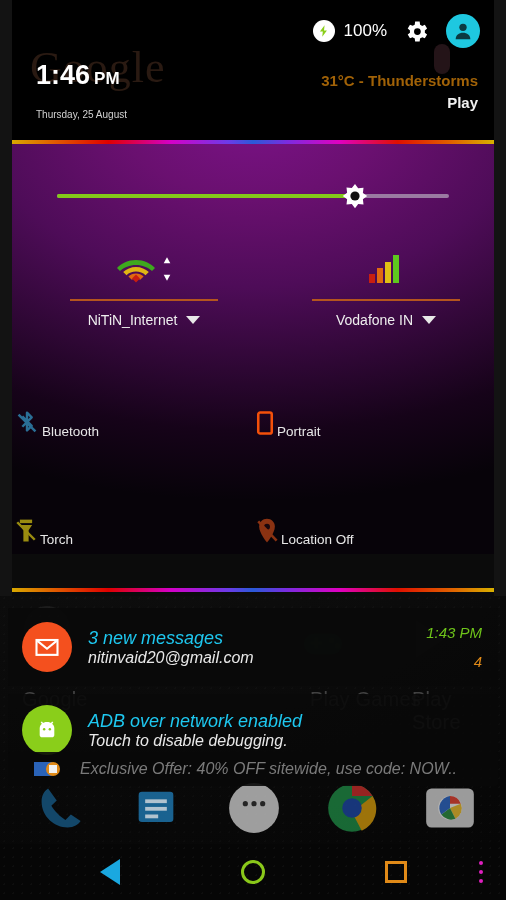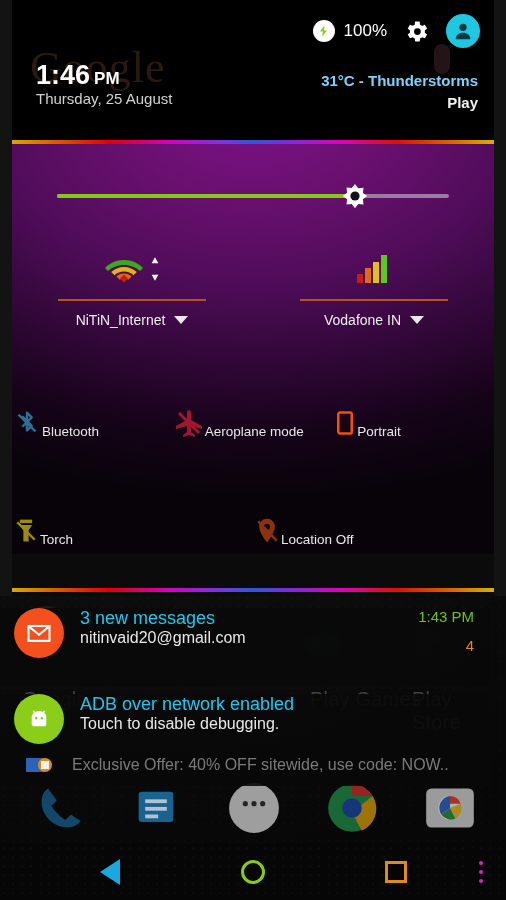--- a/index.html
+++ b/index.html
@@ -56,39 +56,40 @@
   .batt-icon{ width:22px; height:22px; border-radius:50%; background:#fff;
               display:flex; align-items:center; justify-content:center; }
   .batt-pct{ color:#fff; font-size:17px; }
   .gear{ width:27px; height:27px; }
   .avatar{ width:34px; height:34px; border-radius:50%; background:#1ec8e0;
            display:flex; align-items:center; justify-content:center; }
 
   .clock-block{ position:absolute; left:24px; top:62px; }
   .clock-time{ color:#fff; font-size:27px; font-weight:bold; line-height:1; }
   .clock-time .ampm{ font-size:17px; margin-left:4px;text-align:right; }
-  .clock-date{ color:#d2d2d2; font-size:15px; margin-top:1px; }
+  .clock-date{ color:#d2d2d2; font-size:10px; margin-top:20px; }
 
   .weather-block{ position:absolute; right:16px; top:72px; text-align:right; }
-  .weather-line{ color:#7dd3fc; font-size:15px; font-weight:bold; }
+  .weather-line{ color:#a16207; font-size:15px; font-weight:bold; }
   .weather-city{ color:#f1f1f1; font-size:15px; font-weight:bold; margin-top:5px; }
 
   .rainbow{
     position:absolute; left:0; width:482px; height:4px;
     background:linear-gradient(90deg,#d8a800 0%,#e05a00 9%,#e00000 20%,#d400c8 33%,
       #6a3ce8 45%,#2a5ad8 50%,#7a2ce0 57%,#e000c0 68%,#e01000 80%,#e06000 91%,#d8b000 100%);
   }
   #rb-top{ top:140px; }
   #rb-bot{ top:588px; }
 
   .qs-body{
     position:absolute; left:0; top:144px; width:482px; height:410px;
     background:
       radial-gradient(125% 95% at 50% -8%, #7c1288 0%, #6a1070 22%, #4e0c58 45%,
         #2e0734 66%, #160319 82%, #070309 100%);
+    padding-left: 12px;
   }
 
   
   .slider{ position:absolute; left:45px; top:50px; width:392px; height:4px; }
   .slider-bg{ position:absolute; inset:0; background:#9a7ba2; border-radius:2px; }
   .slider-fill{ position:absolute; left:0; top:0; height:4px; background:#84c91a; border-radius:2px; }
   .slider-thumb{ position:absolute; top:-16px; width:36px; height:36px; }
 
   
   .conn{ position:absolute; top:105px; width:100%; height:85px; }
@@ -102,24 +103,24 @@
 
   
   .tiles{ position:absolute; top:218px; left:0; width:482px; }
   .trow{ display:flex; height:108px; }
   .tile{ flex:1; display:flex; align-items:center; justify-content:flex-start; padding-top:14px; }
   .tile-ico{ height:40px; display:flex; align-items:center; justify-content:center; }
   .tile-lbl{ color:#e7e7e7; font-size:13.5px; margin-top:16px; }
 
   
   .notif{
-    position:absolute; left:0; width:490px;
+    position:absolute; left:8px; width:490px;
     background:rgba(9,9,9,.90);
     border-radius:2px;
-    display:flex; align-items:flex-start;
+    display:flex; align-items:center;font-style:italic;
   }
   #notif1{ top:608px; height:78px; }
   #notif2{ top:694px; height:72px; }
   #notif3{ top:752px; height:34px; overflow:hidden; }
   .n-icon{ width:50px; height:50px; border-radius:50%; margin-left:14px; flex:0 0 auto;
            display:flex; align-items:center; justify-content:center; }
   .n-text{ margin-left:16px; flex:1 1 auto; min-width:0; }
   .n-title{ color:#1ec8f0; font-size:18px; }
   .n-sub{ color:#e8e8e8; font-size:16px; }
   .n-right{ text-align:right; margin-right:16px; flex:0 0 auto; }
@@ -314,29 +315,20 @@
             <div class="tile-ico">
               <svg viewBox="0 0 32 32" width="30" height="34">
                 <path d="M11 9l10 10-5 5V5l5 5-10 10" fill="none" stroke="#2a6f96" stroke-width="2.6" stroke-linejoin="round"></path>
                 <line x1="7" y1="7" x2="25" y2="25" stroke="#2a6f96" stroke-width="2.6"></line>
               </svg>
             </div>
             <div class="tile-lbl">Bluetooth</div>
           </div>
           <div class="tile">
             <div class="tile-ico">
-              <svg viewBox="0 0 32 32" width="32" height="34">
-                <path d="M16 3c1.1 0 2 1.3 2 3v7l11 6v3l-11-3v6l4 3v2l-6-2-6 2v-2l4-3v-6L3 22v-3l11-6V6c0-1.7.9-3 2-3z" fill="#a01830"></path>
-                <line x1="6" y1="6" x2="26" y2="26" stroke="#a01830" stroke-width="3"></line>
-              </svg>
-            </div>
-            <div class="tile-lbl">Aeroplane mode</div>
-          </div>
-          <div class="tile">
-            <div class="tile-ico">
               <svg viewBox="0 0 32 32" width="24" height="34">
                 <rect x="7" y="2" width="18" height="28" rx="2.5" fill="none" stroke="#f4500a" stroke-width="3.4"></rect>
               </svg>
             </div>
             <div class="tile-lbl">Portrait</div>
           </div>
         </div>
         <div class="trow">
           <div class="tile">
             <div class="tile-ico">

